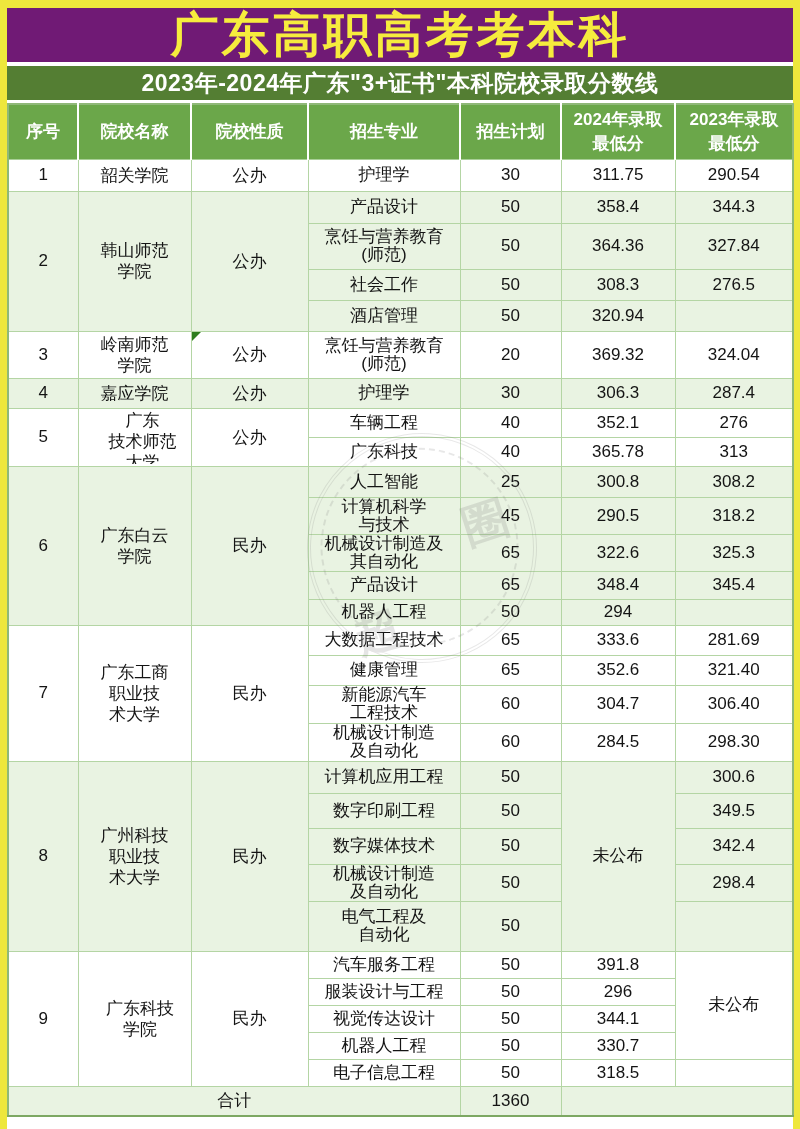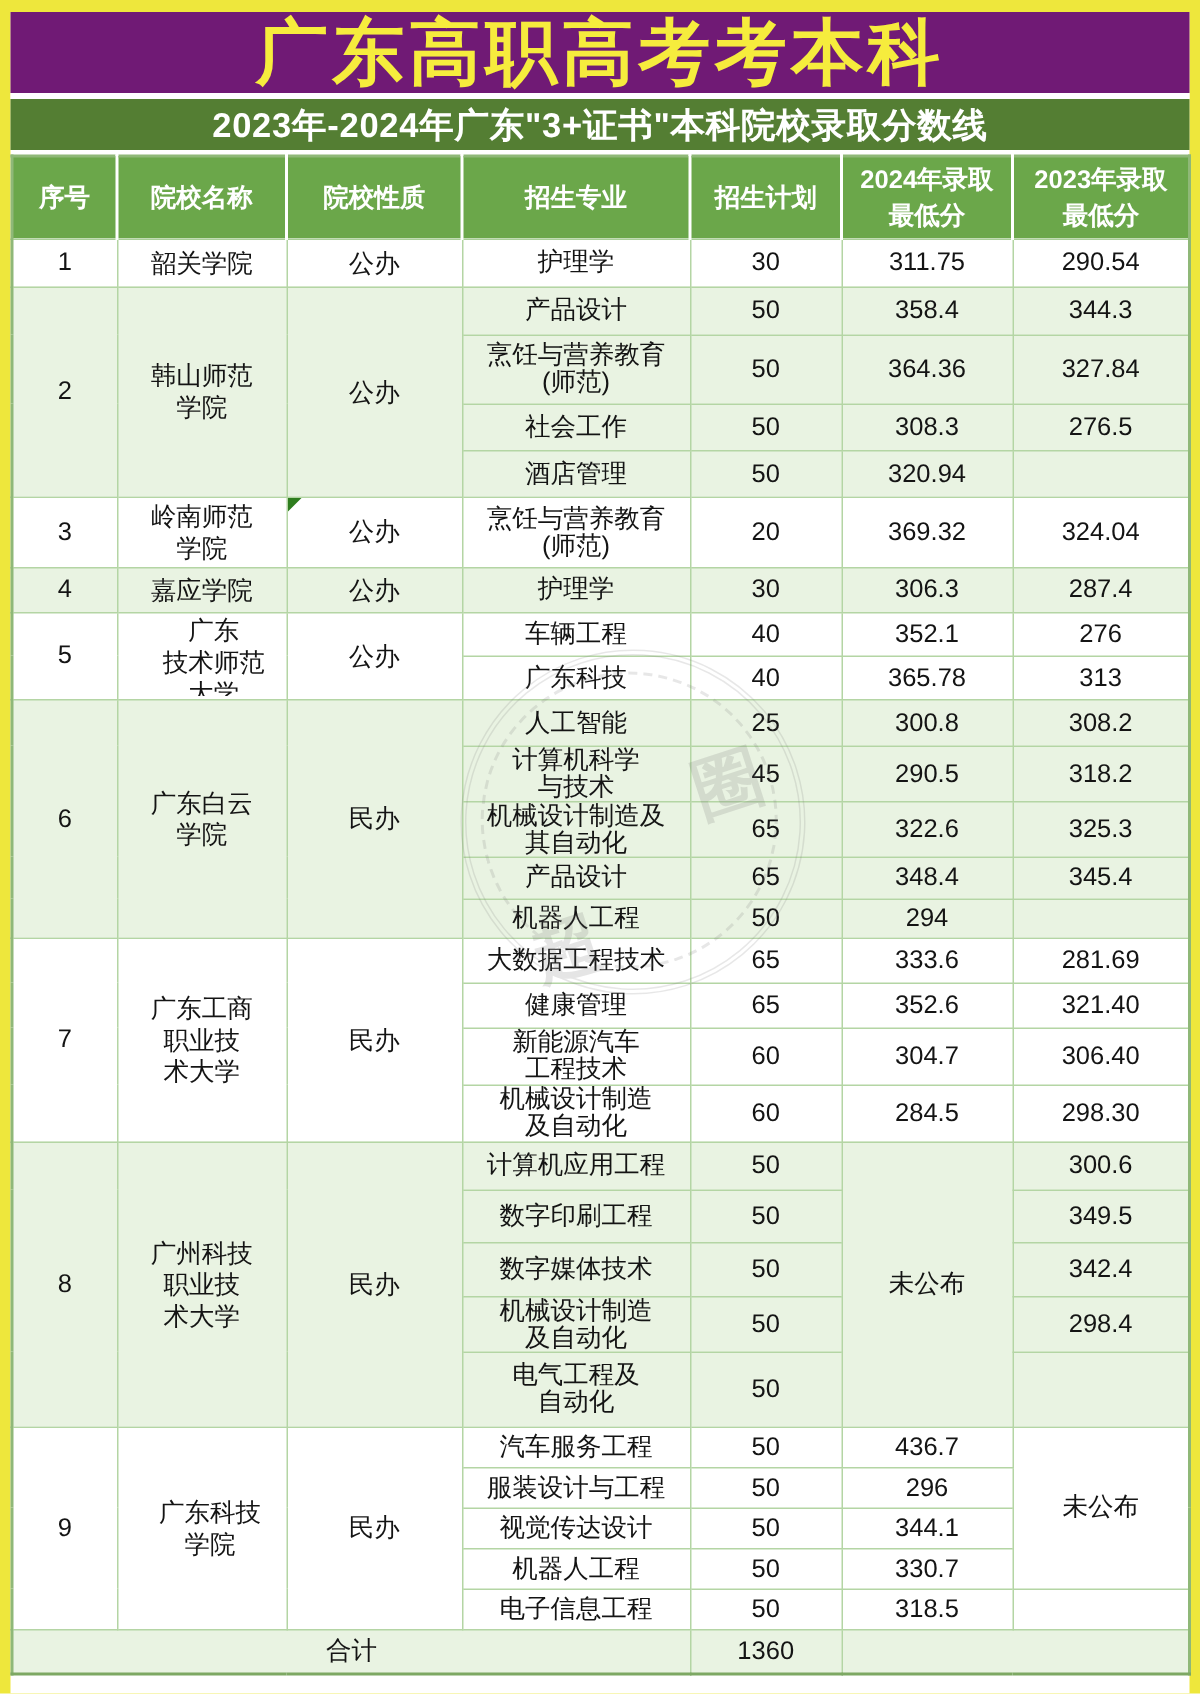--- a/index.html
+++ b/index.html
@@ -277,21 +277,21 @@
           <td class="">50</td>
           <td class=""></td>
         </tr>
         <tr style="height: 27px;">
           <td class="" rowspan="5">9</td>
           <td class="cell-college" rowspan="5"><div class="clipwrap" style="max-height: 131px; padding-left: 11px;">广东科技
 学院</div></td>
           <td class="cell-college" rowspan="5">民办</td>
           <td class="cell-major">汽车服务工程</td>
           <td class="">50</td>
-          <td class="">436.7</td>
+          <td class="">391.8</td>
           <td class="" rowspan="4">未公布</td>
         </tr>
         <tr style="height: 27px;">
           <td class="cell-major">服装设计与工程</td>
           <td class="">50</td>
           <td class="">296</td>
         </tr>
         <tr style="height: 27px;">
           <td class="cell-major">视觉传达设计</td>
           <td class="">50</td>

